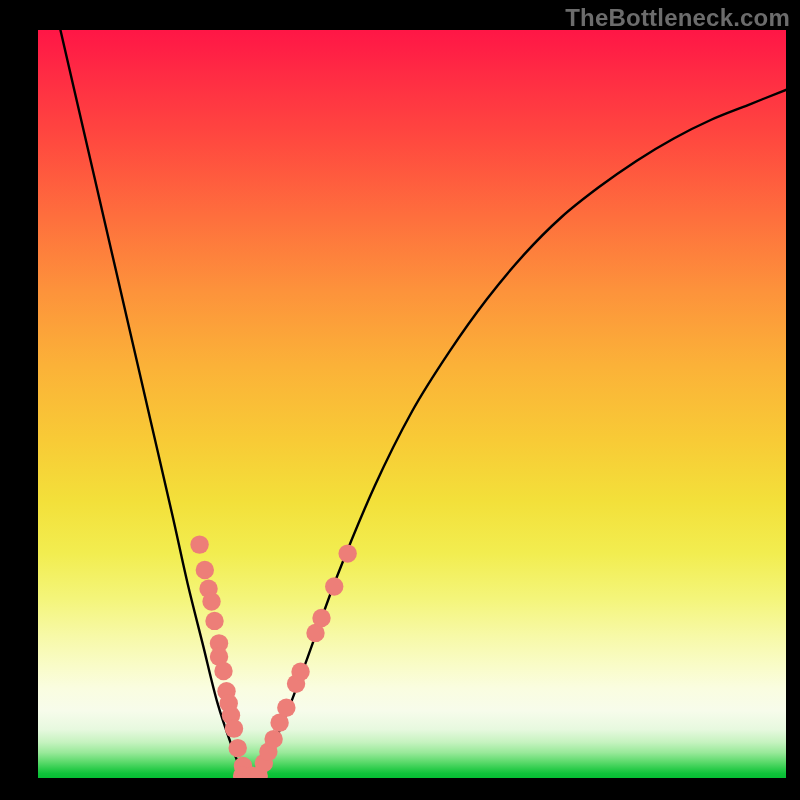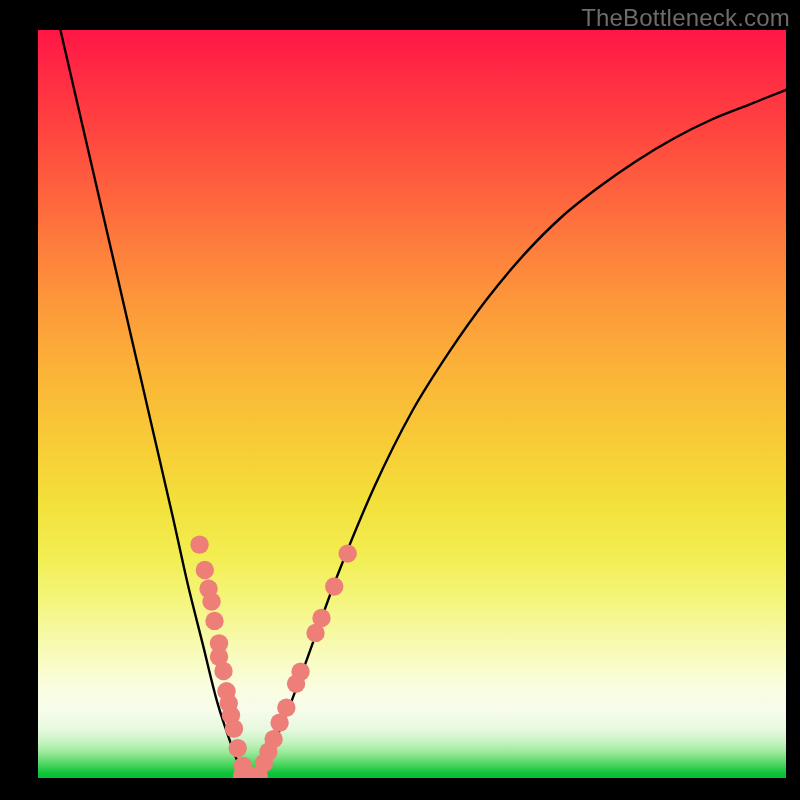--- a/index.html
+++ b/index.html
@@ -50,21 +50,21 @@
         #0fc23a 99.4%,
         #06be33 100%
       );
   }
   .watermark {
     position: absolute;
     top: 4px;
     right: 10px;
     color: #6c6c6c;
     font-size: 24px;
-    font-weight: 400;
+    font-weight: 700;
     letter-spacing: 0.2px;
     user-select: none;
   }
   svg.curves {
     position: absolute;
     left: 0;
     top: 0;
     width: 748px;
     height: 748px;
   }

